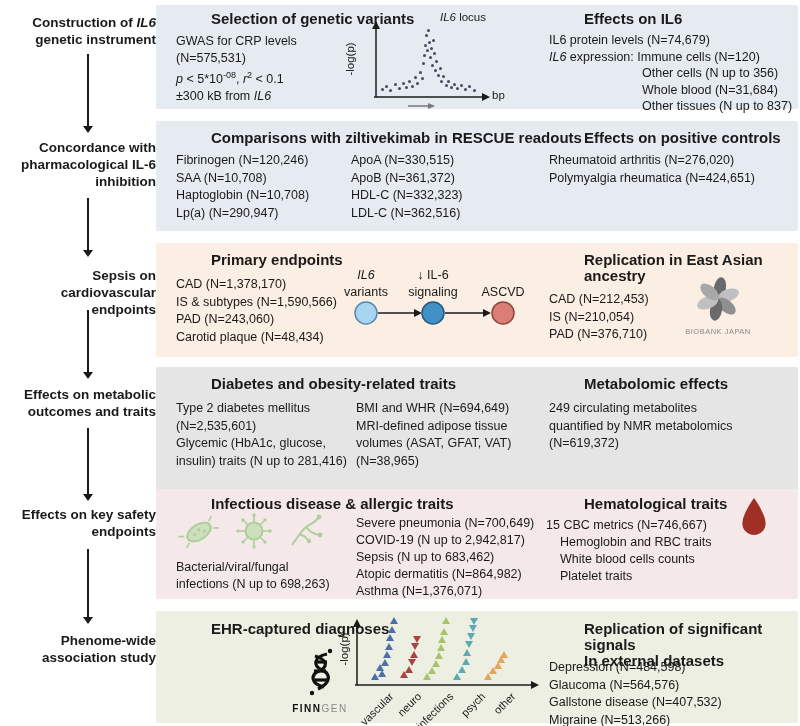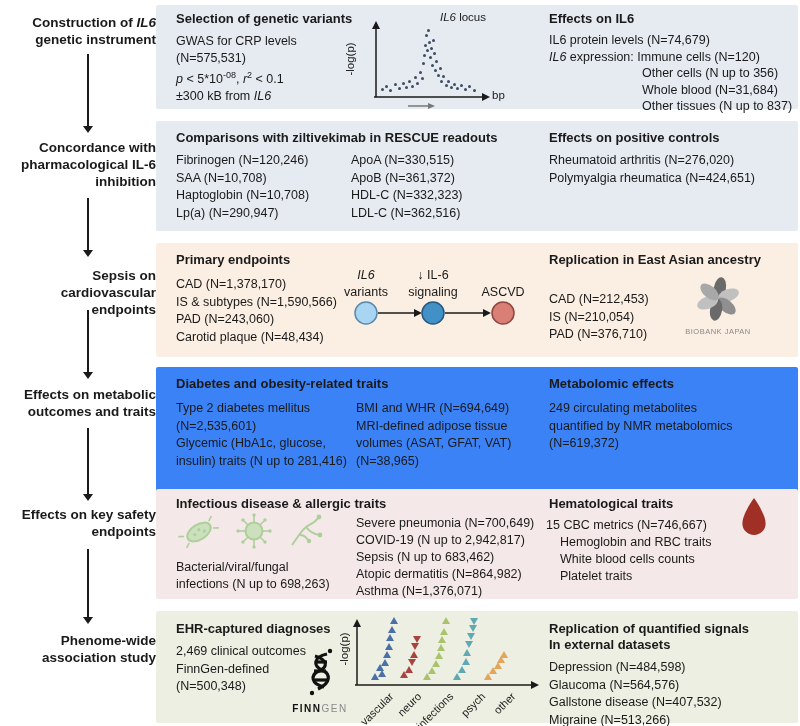--- a/index.html
+++ b/index.html
@@ -1,20 +1,20 @@
 <!DOCTYPE html>
 <html><head>
 <meta charset="utf-8">
 <style>
   html,body{margin:0;padding:0;}
   .canvas{position:relative;width:800px;height:726px;background:#ffffff;overflow:hidden;
           font-family:"Liberation Sans","DejaVu Sans",sans-serif;color:#1a1a1a;}
   .panel{position:absolute;left:156px;width:642px;border-radius:2px;}
   .sec{position:absolute;}
-  .h{font-weight:bold;font-size:13px;line-height:16px;}
+  .h{font-weight:bold;font-size:15px;line-height:16px;margin-left:35px;}
   .ln{font-size:12.5px;line-height:17px;white-space:nowrap;}
   .tight .ln{line-height:16.5px;}
   .wide .ln{line-height:17.5px;}
   sup{font-size:9px;}
   .flowlabel{position:absolute;left:0;width:156px;text-align:right;font-weight:bold;
              font-size:13.5px;line-height:17px;}
   .vl{position:absolute;left:87px;width:2px;background:#1a1a1a;}
   .ah{position:absolute;left:83px;width:0;height:0;border-left:5px solid transparent;
       border-right:5px solid transparent;border-top:7px solid #1a1a1a;}
   .dot{position:absolute;width:3px;height:3px;border-radius:50%;}
@@ -217,21 +217,21 @@
           <ellipse rx="6" ry="11" transform="rotate(130) translate(0,-11)" fill="#8f8f8f"></ellipse>
           <ellipse rx="6" ry="11" transform="rotate(190) translate(0,-11)" fill="#6a6a6a"></ellipse>
           <ellipse rx="6" ry="11" transform="rotate(250) translate(0,-11)" fill="#c0c0c0"></ellipse>
           <ellipse rx="6" ry="11" transform="rotate(310) translate(0,-11)" fill="#a8a8a8"></ellipse>
         </g>
       </svg>
       <div class="caption" style="margin-top:2px;">BIOBANK JAPAN</div>
     </div>
   </div>
 
-  <div class="panel" style="top: 367px; height: 134px; background: #3b82f6;">
+  <div class="panel" style="top: 367px; height: 134px; background: #e5e5e5;">
     <div class="sec h" style="left:20px;top:9px;">Diabetes and obesity-related traits</div>
     <div class="sec wide" style="left:20px;top:33px;">
         <div class="ln">Type 2 diabetes mellitus</div>
         <div class="ln">(N=2,535,601)</div>
         <div class="ln">Glycemic (HbA1c, glucose,</div>
         <div class="ln">insulin) traits (N up to 281,416)</div>
       </div>
     <div class="sec wide" style="left:200px;top:33px;">
         <div class="ln">BMI and WHR (N=694,649)</div>
         <div class="ln">MRI-defined adipose tissue</div>
@@ -317,25 +317,20 @@
         <div class="ln">Platelet traits</div>
       </div>
 
     <svg width="28" height="38" viewBox="0 0 26 36" style="position:absolute;left:584px;top:8px;">
       <path d="M13 1 C13 1 24 16 24 25 a11 11 0 0 1 -22 0 C2 16 13 1 13 1 Z" fill="#a03026"></path>
     </svg>
   </div>
 
   <div class="panel" style="top: 611px; height: 112px; background: rgb(237, 239, 226);">
     <div class="sec h" style="left:20px;top:10px;">EHR-captured diagnoses</div>
-    <div class="sec wide" style="left:20px;top:32px;">
-        <div class="ln">2,469 clinical outcomes</div>
-        <div class="ln">FinnGen-defined</div>
-        <div class="ln">(N=500,348)</div>
-      </div>
 
     <div class="sec" style="left:122px;top:36px;width:84px;text-align:center;">
       <svg width="34" height="50" viewBox="0 0 34 50">
         <g stroke-width="3.2" fill="none" stroke="#111111">
           <path d="M24 7 C10 10 10 19 19 23 C28 27 28 36 15 42"></path>
           <path d="M12 9 C25 13 25 20 16 24 C7 28 8 37 21 40"></path>
           <line x1="12" y1="15" x2="24" y2="15"></line>
           <line x1="11" y1="24" x2="23" y2="24"></line>
           <line x1="12" y1="33" x2="24" y2="33"></line>
         </g>
@@ -396,21 +391,21 @@
           <div class="tri up" style="left: 83%; bottom: 40%; --c: #e3a45b;"></div>
         </div>
       <div class="xlab45" style="left:-16px;top:77px;">vascular</div>
       <div class="xlab45" style="left:12px;top:77px;">neuro</div>
       <div class="xlab45" style="left:44px;top:77px;">infections</div>
       <div class="xlab45" style="left:76px;top:77px;">psych</div>
       <div class="xlab45" style="left:106px;top:77px;">other</div>
     </div>
 
     <div class="sec h" style="left:393px;top:10px;">
-      <div>Replication of quantified signals</div>
+      <div>Replication of significant signals</div>
       <div>In external datasets</div>
     </div>
     <div class="sec wide" style="left:393px;top:48px;">
         <div class="ln">Depression (N=484,598)</div>
         <div class="ln">Glaucoma (N=564,576)</div>
         <div class="ln">Gallstone disease (N=407,532)</div>
         <div class="ln">Migraine (N=513,266)</div>
       </div>
   </div>
 

